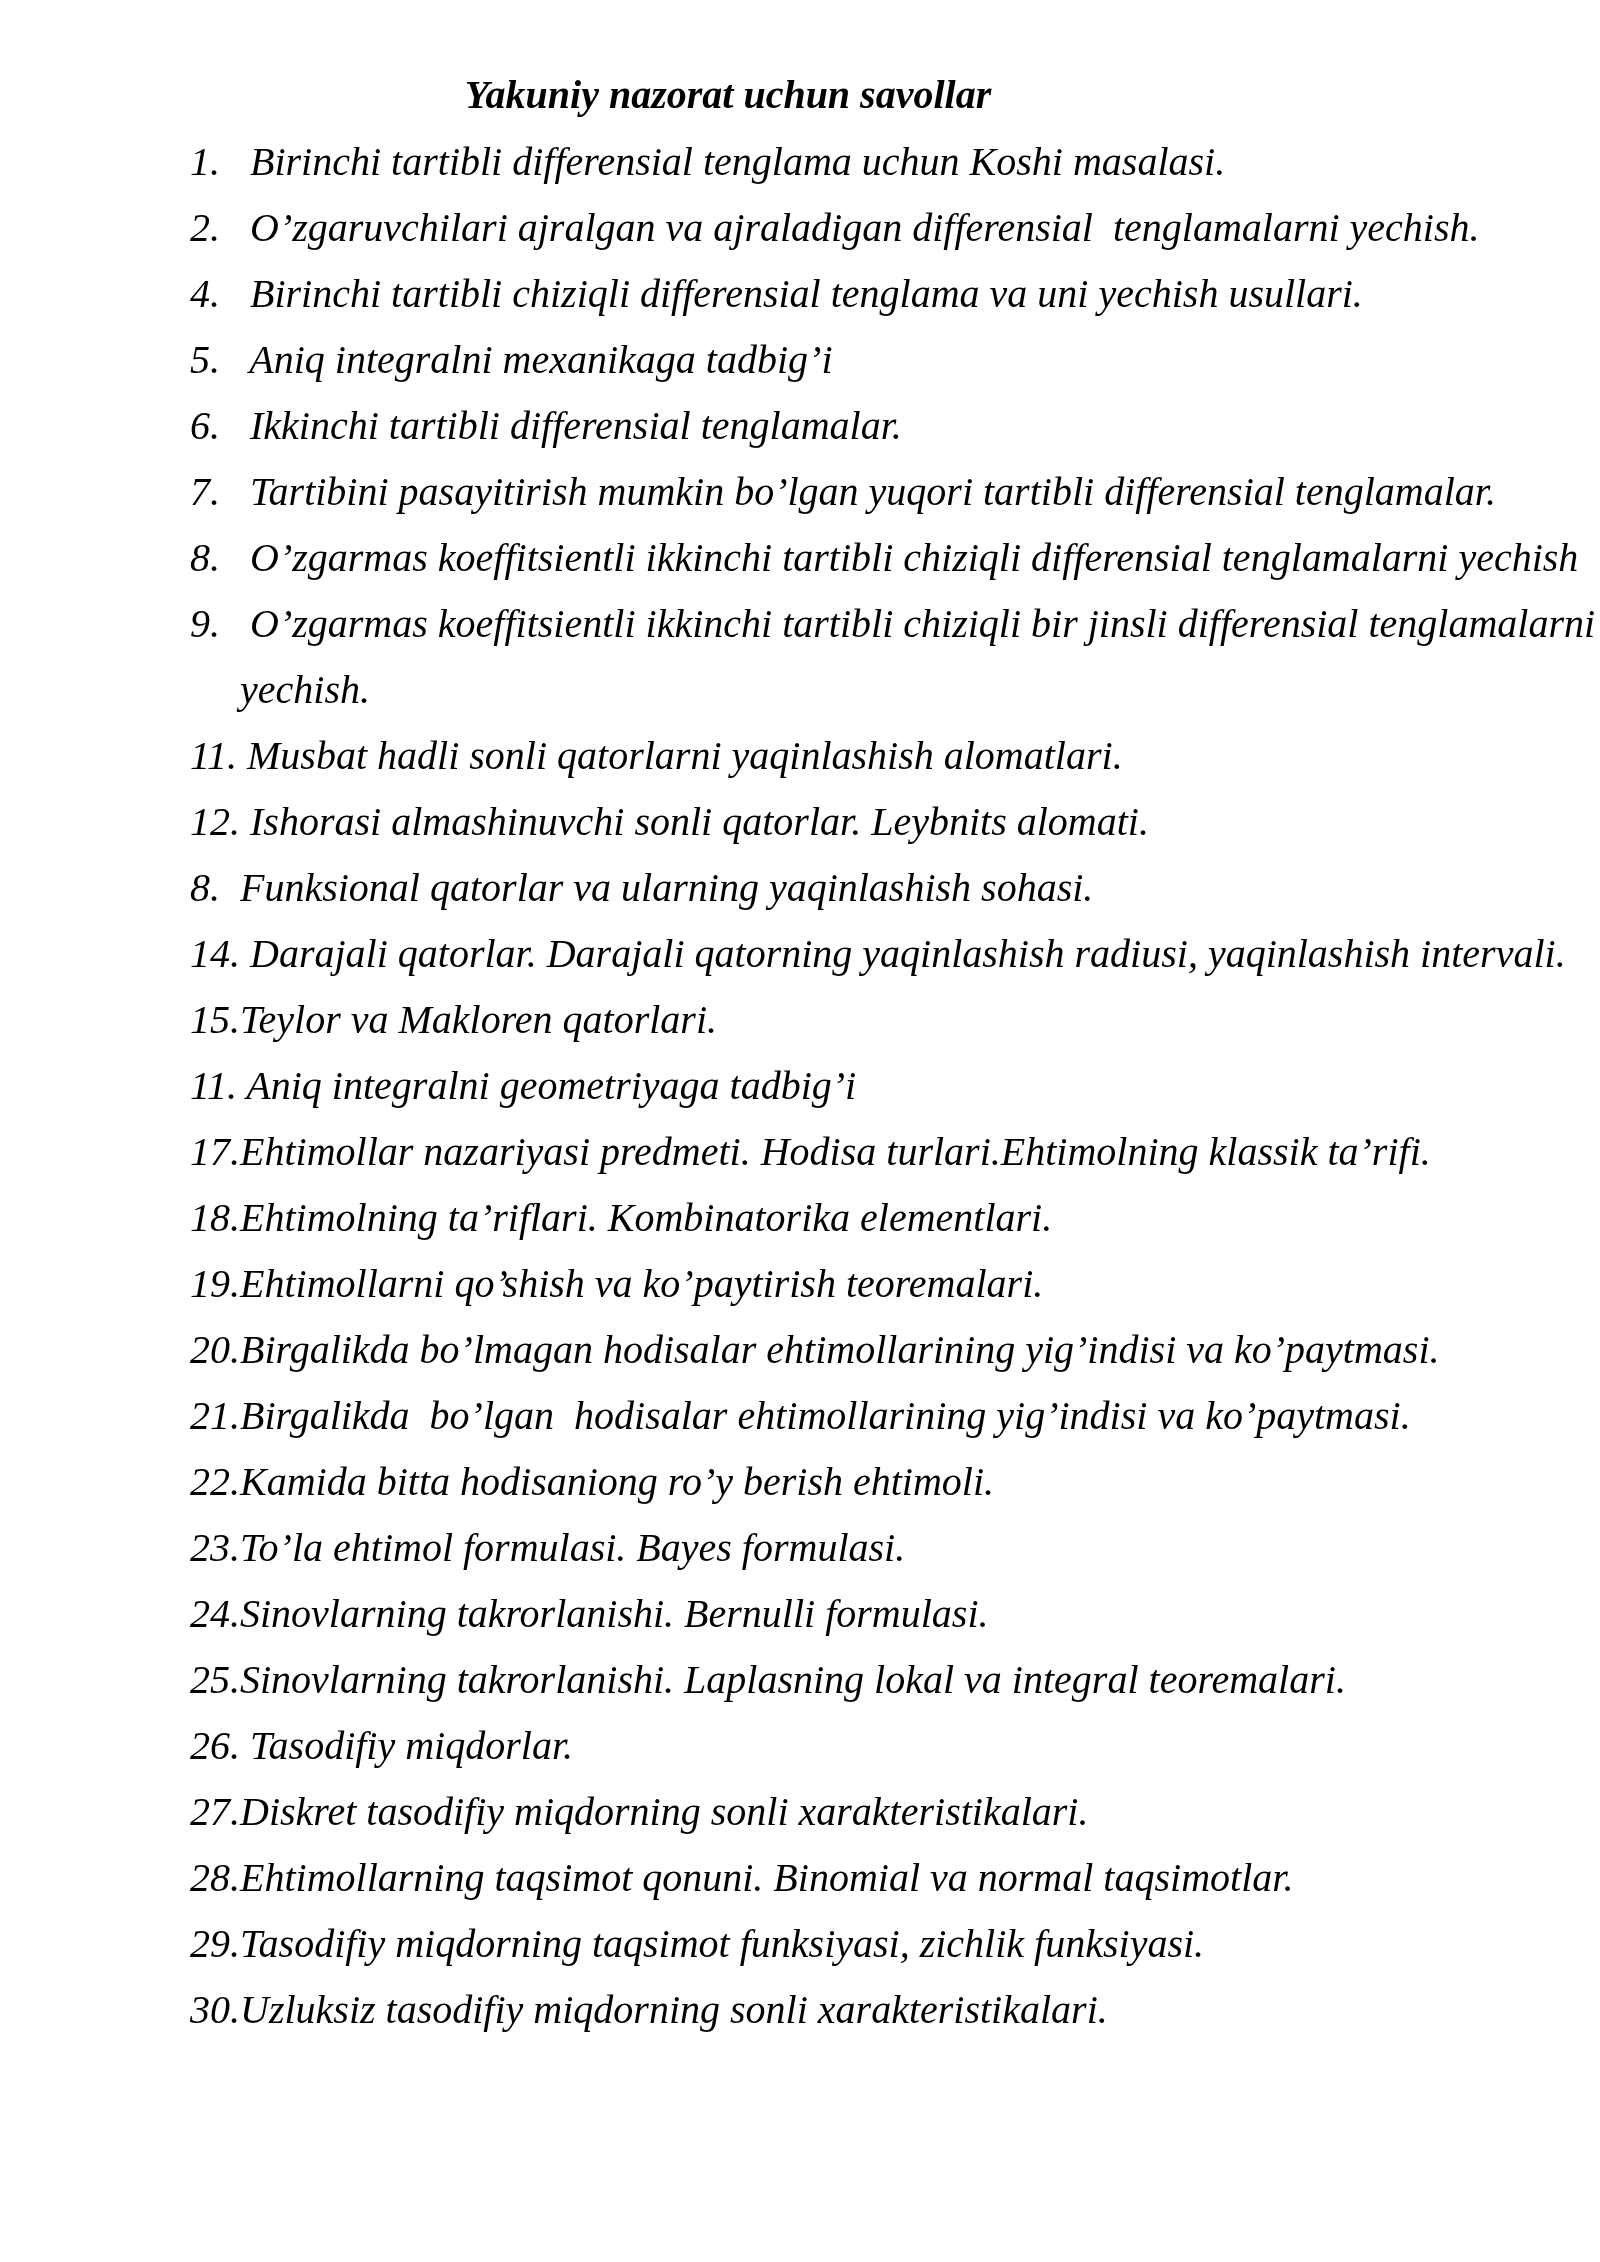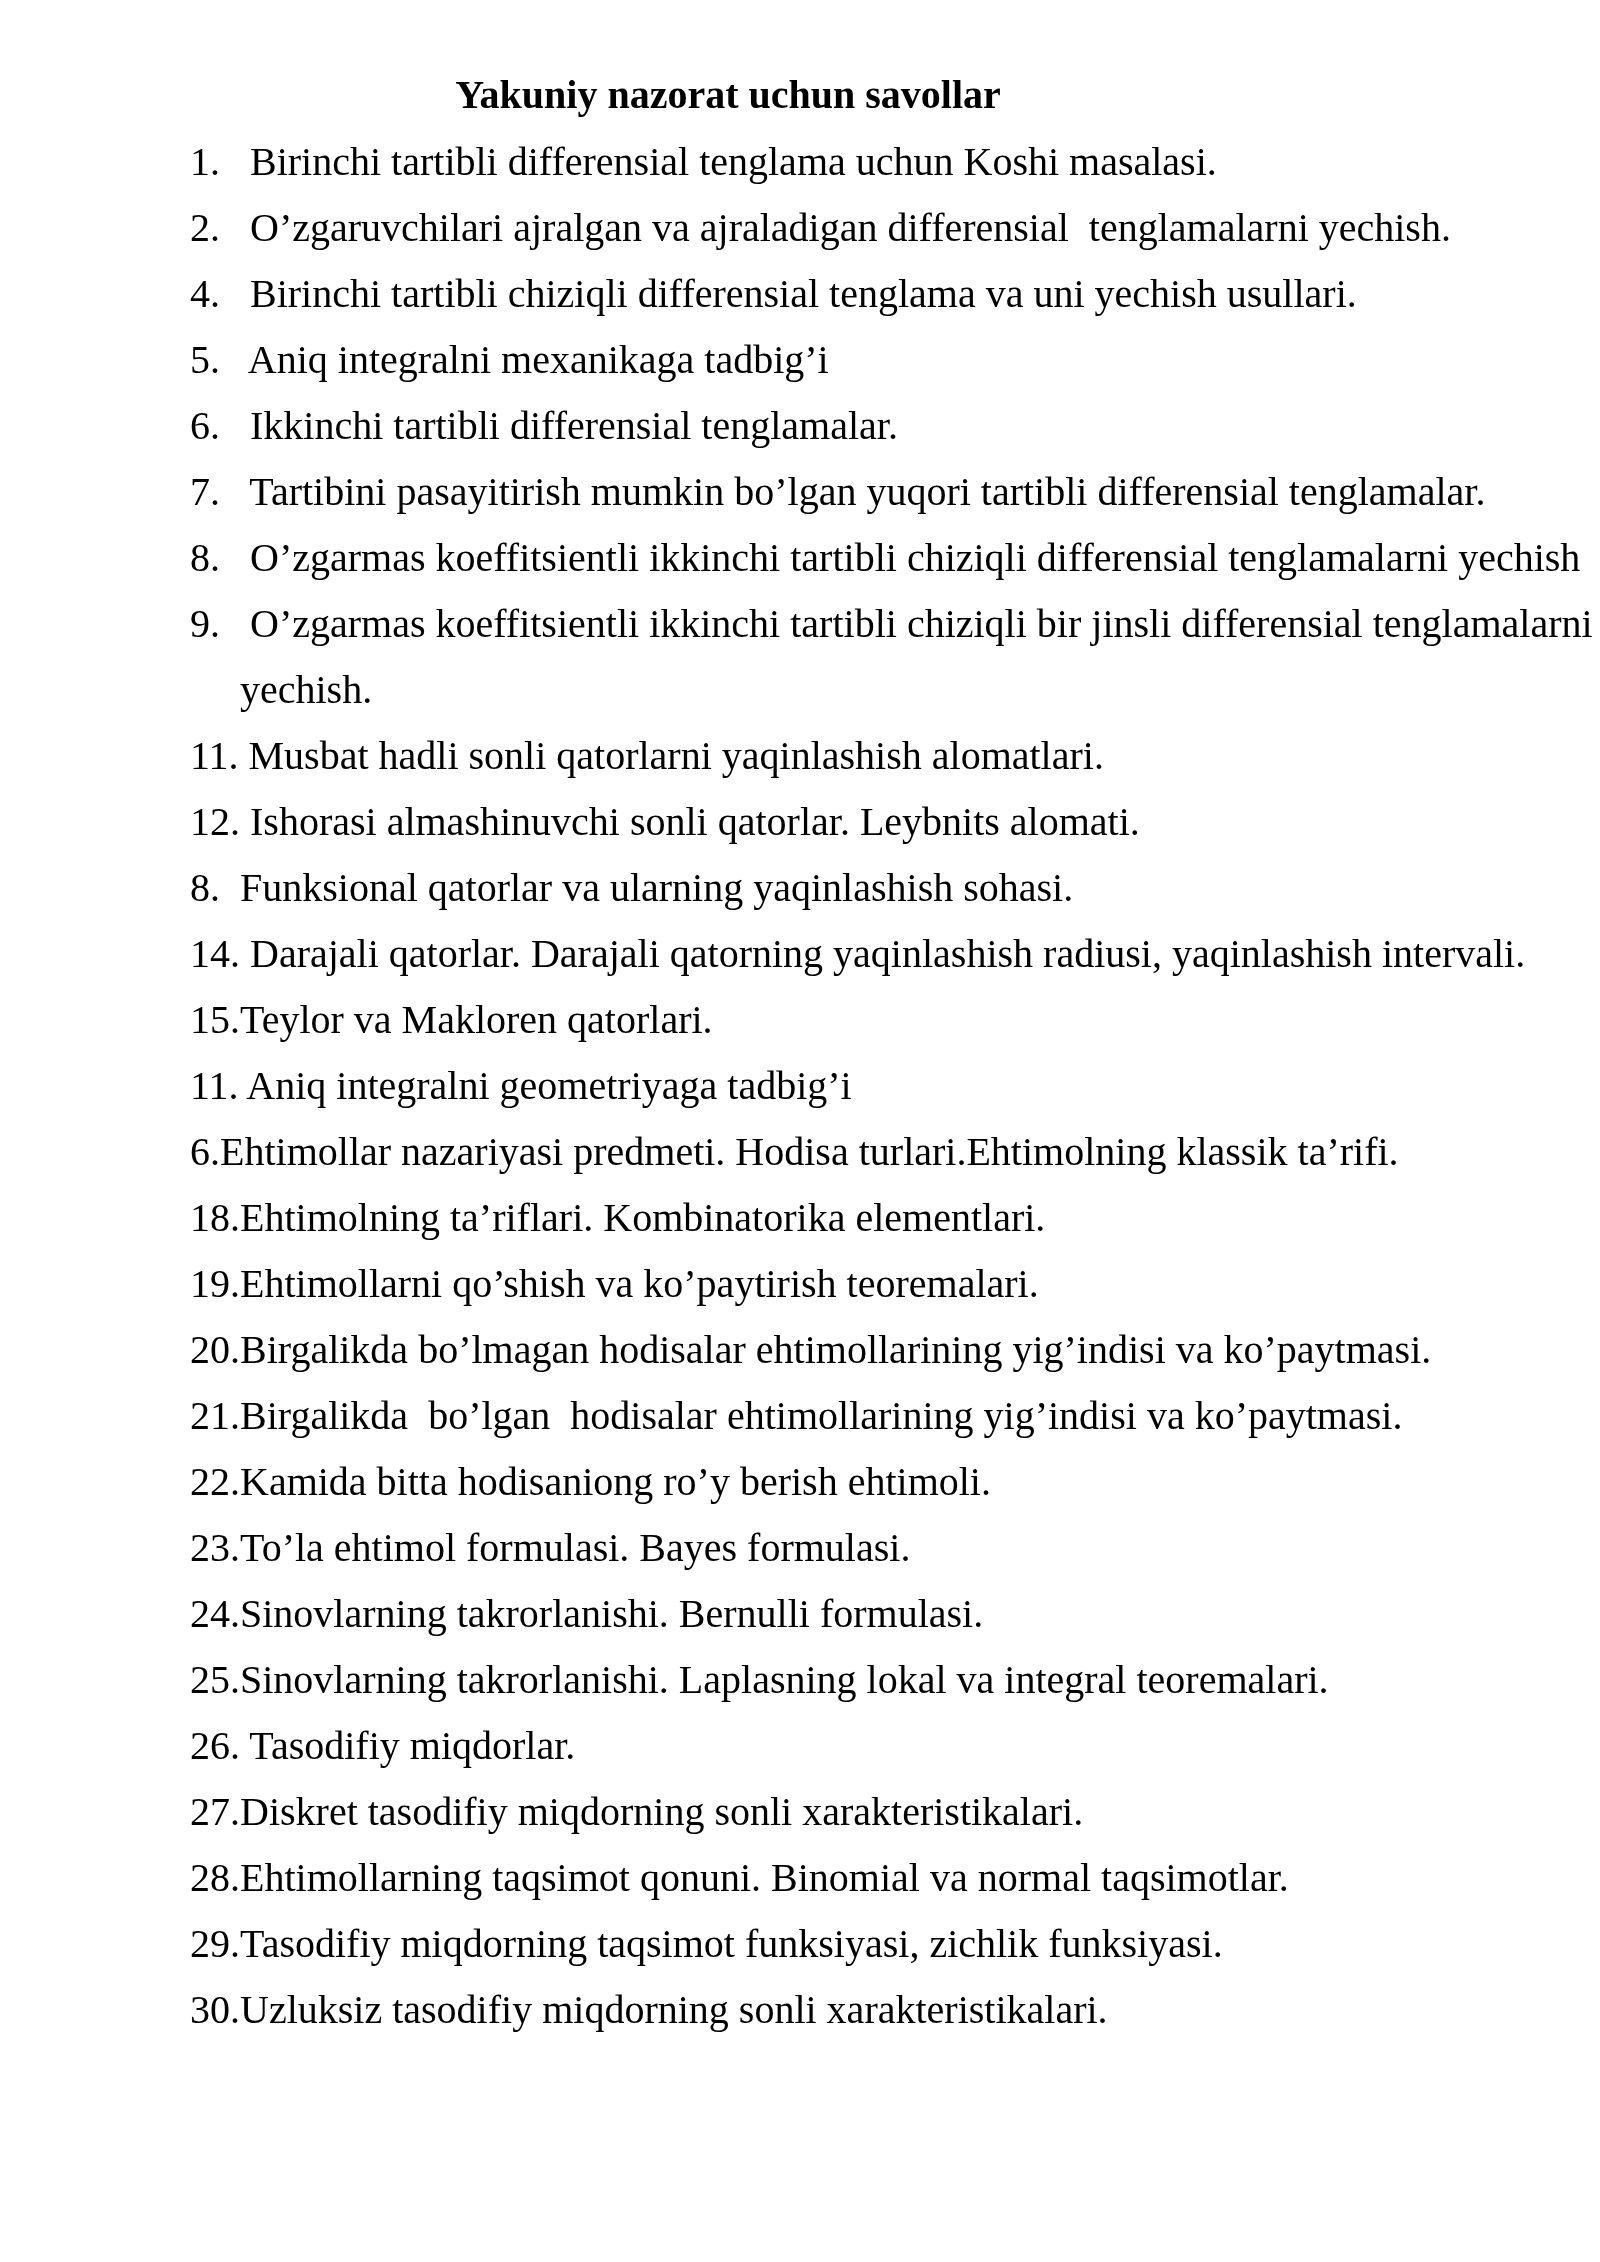--- a/index.html
+++ b/index.html
@@ -6,20 +6,21 @@
   .page {
     position: relative;
     width: 1600px;
     height: 2262px;
     background: #ffffff;
     color: #000000;
     font-family: "Liberation Serif", serif;
     overflow: hidden;
     box-sizing: border-box;
     padding-top: 72px;
+    font-style: italic;
   }
   .title {
     margin: 0;
     width: 1456px;
     text-align: center;
     font-size: 40px;
     line-height: 46px;
     font-weight: bold;
     white-space: pre;
   }
@@ -49,21 +50,21 @@
       <div class="item">7.   Tartibini pasayitirish mumkin bo’lgan yuqori tartibli differensial tenglamalar.</div>
       <div class="item">8.   O’zgarmas koeffitsientli ikkinchi tartibli chiziqli differensial tenglamalarni yechish</div>
       <div class="item">9.   O’zgarmas koeffitsientli ikkinchi tartibli chiziqli bir jinsli differensial tenglamalarni</div>
       <div class="item cont">yechish.</div>
       <div class="item">11. Musbat hadli sonli qatorlarni yaqinlashish alomatlari.</div>
       <div class="item">12. Ishorasi almashinuvchi sonli qatorlar. Leybnits alomati.</div>
       <div class="item">8.  Funksional qatorlar va ularning yaqinlashish sohasi.</div>
       <div class="item">14. Darajali qatorlar. Darajali qatorning yaqinlashish radiusi, yaqinlashish intervali.</div>
       <div class="item">15.Teylor va Makloren qatorlari.</div>
       <div class="item">11. Aniq integralni geometriyaga tadbig’i</div>
-      <div class="item">6.Ehtimollar nazariyasi predmeti. Hodisa turlari.Ehtimolning klassik ta’rifi.</div>
+      <div class="item">17.Ehtimollar nazariyasi predmeti. Hodisa turlari.Ehtimolning klassik ta’rifi.</div>
       <div class="item">18.Ehtimolning ta’riflari. Kombinatorika elementlari.</div>
       <div class="item">19.Ehtimollarni qo’shish va ko’paytirish teoremalari.</div>
       <div class="item">20.Birgalikda bo’lmagan hodisalar ehtimollarining yig’indisi va ko’paytmasi.</div>
       <div class="item">21.Birgalikda  bo’lgan  hodisalar ehtimollarining yig’indisi va ko’paytmasi.</div>
       <div class="item">22.Kamida bitta hodisaniong ro’y berish ehtimoli.</div>
       <div class="item">23.To’la ehtimol formulasi. Bayes formulasi.</div>
       <div class="item">24.Sinovlarning takrorlanishi. Bernulli formulasi.</div>
       <div class="item">25.Sinovlarning takrorlanishi. Laplasning lokal va integral teoremalari.</div>
       <div class="item">26. Tasodifiy miqdorlar.</div>
       <div class="item">27.Diskret tasodifiy miqdorning sonli xarakteristikalari.</div>

